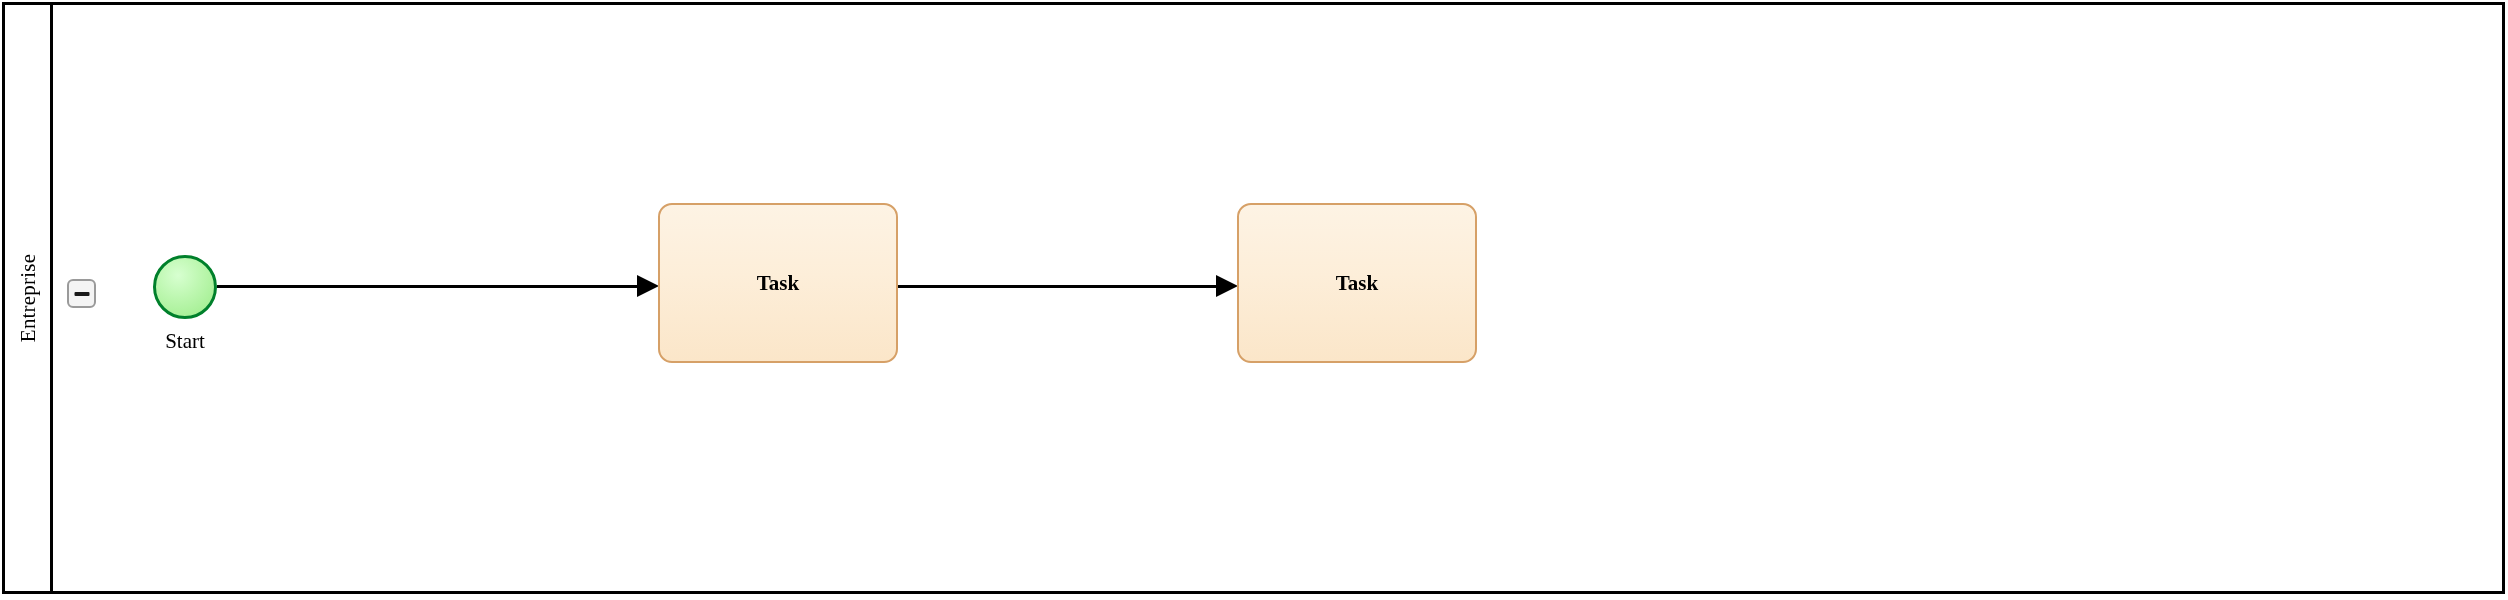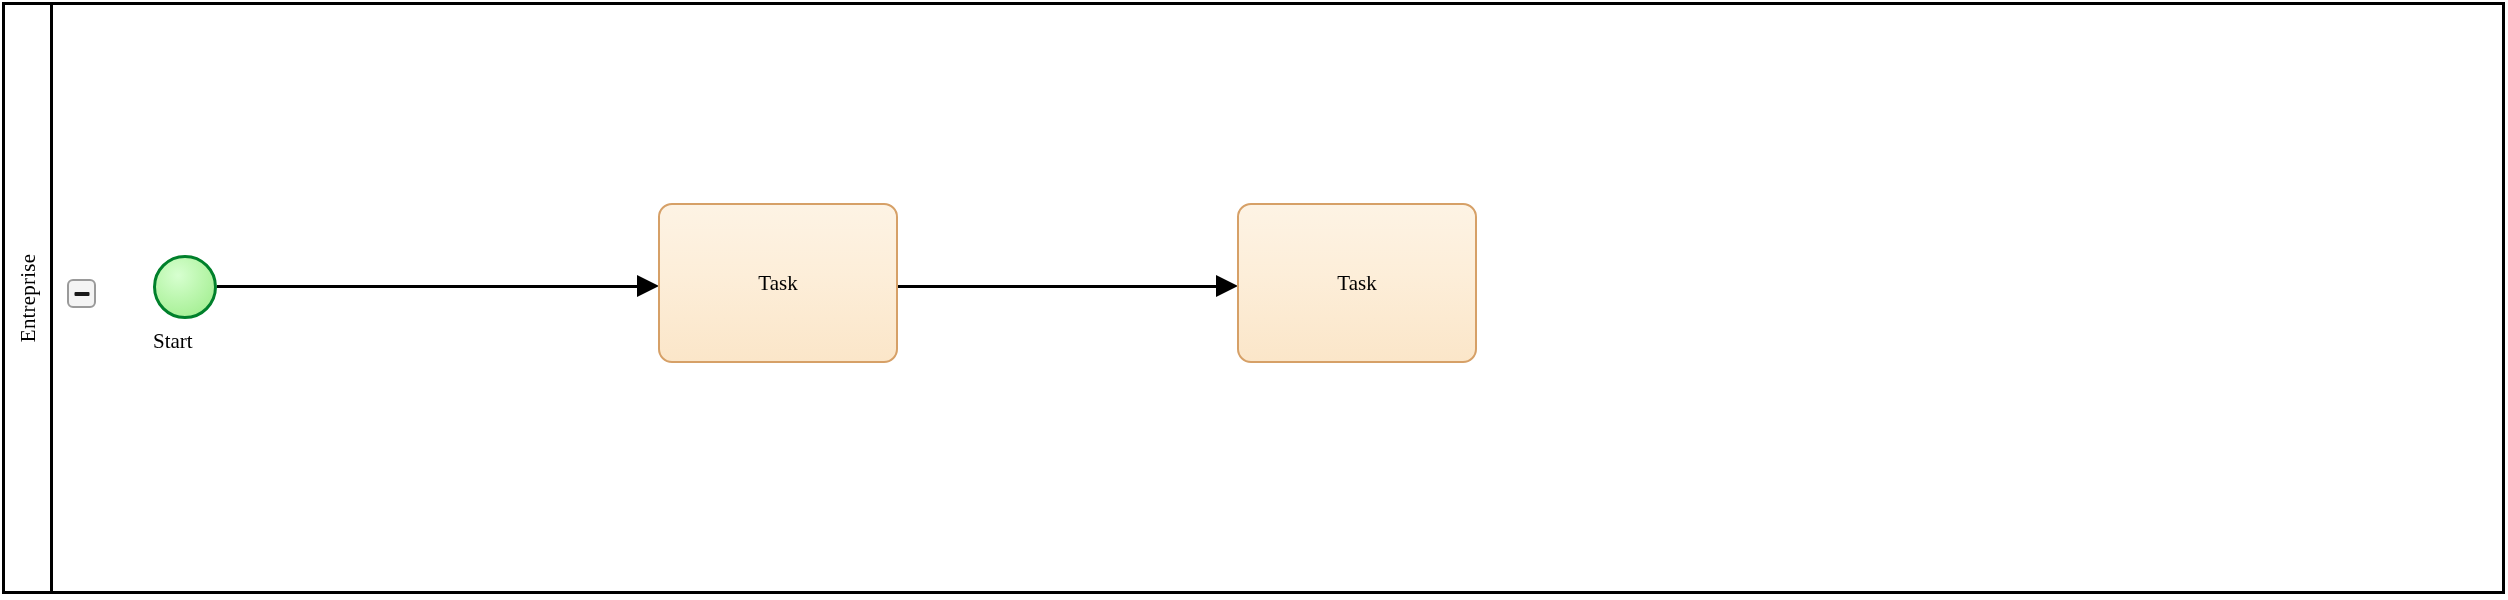--- a/index.html
+++ b/index.html
@@ -102,36 +102,38 @@
     box-sizing: border-box;
     border: 3px solid #00802b;
     border-radius: 50%;
     background: radial-gradient(circle at 38% 30%, #d7ffd0 0%, #bdf7b0 42%, #9bec88 100%);
   }
   .start-label {
     position: absolute;
     left: 148px;
     top: 324px;
     width: 64px;
+    text-align: center;
     font-family: "Liberation Serif", "DejaVu Serif", serif;
     font-size: 21px;
     color: #000000;
     white-space: nowrap;
   }
 
   
   .task {
     position: absolute;
     box-sizing: border-box;
     border: 2px solid #d6a067;
     border-radius: 14px;
     background: linear-gradient(to bottom, #fdf3e4 0%, #fdeed9 45%, #fbe6c9 100%);
     display: flex;
     align-items: center;
     justify-content: center;
+    font-weight: bold;
   }
   .task-label {
     font-family: "Liberation Serif", "DejaVu Serif", serif;
     font-size: 21px;
     color: #000000;
     white-space: nowrap;
   }
   #task-1 { left: 653px;  top: 198px; width: 240px; height: 160px; }
   #task-2 { left: 1232px; top: 198px; width: 240px; height: 160px; }
 

